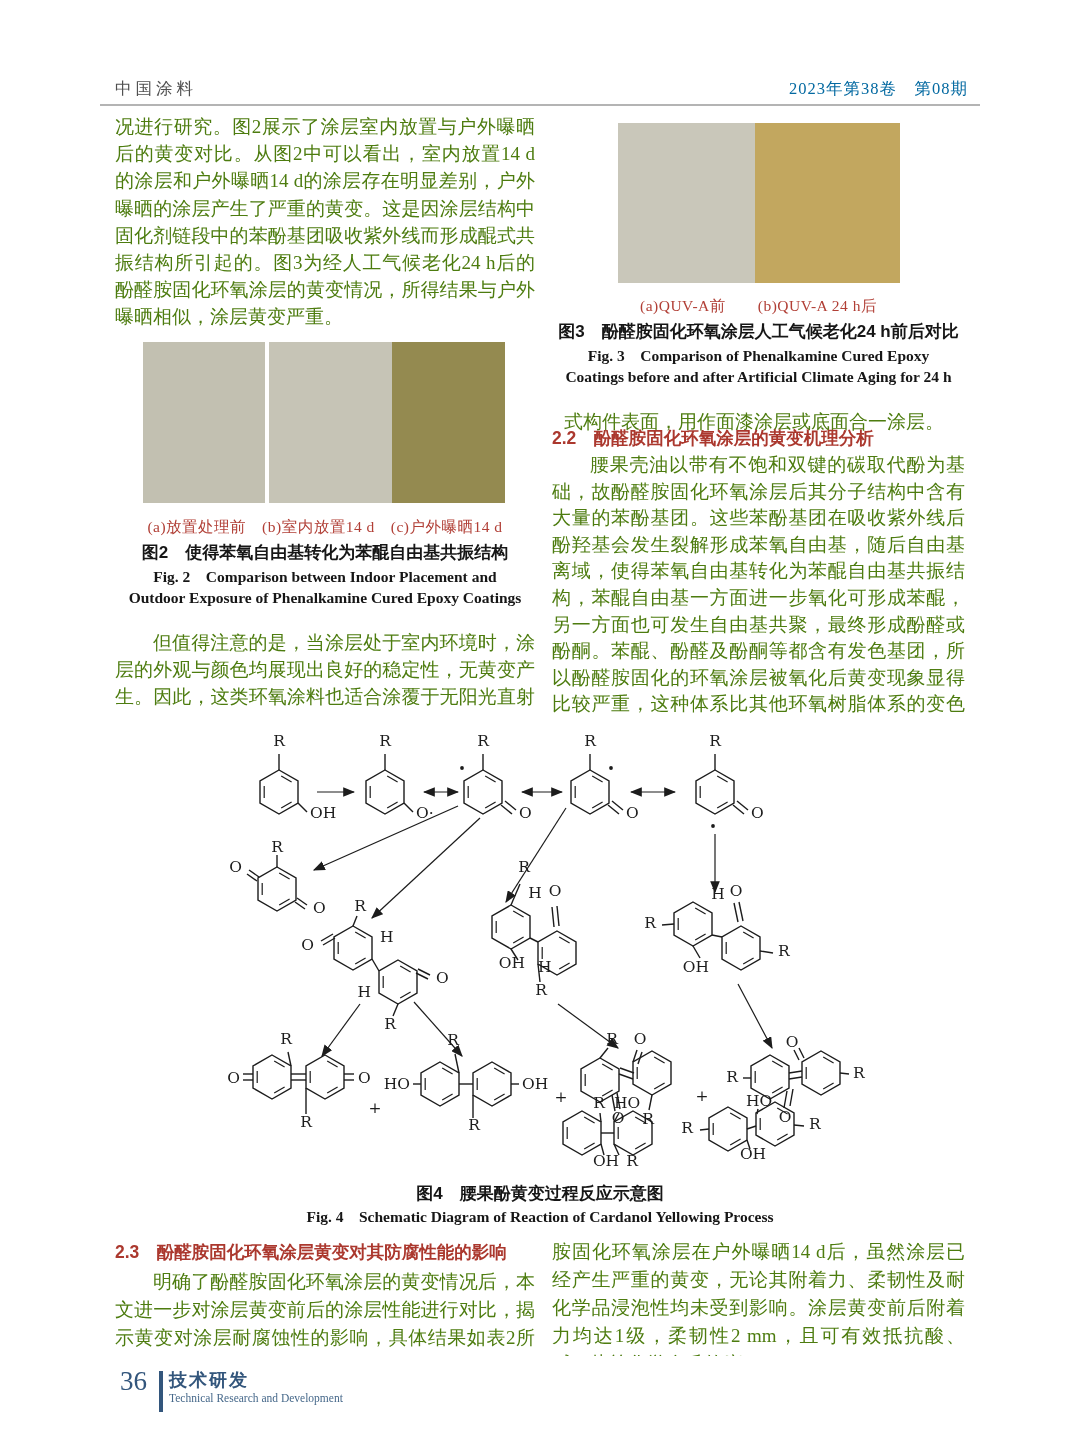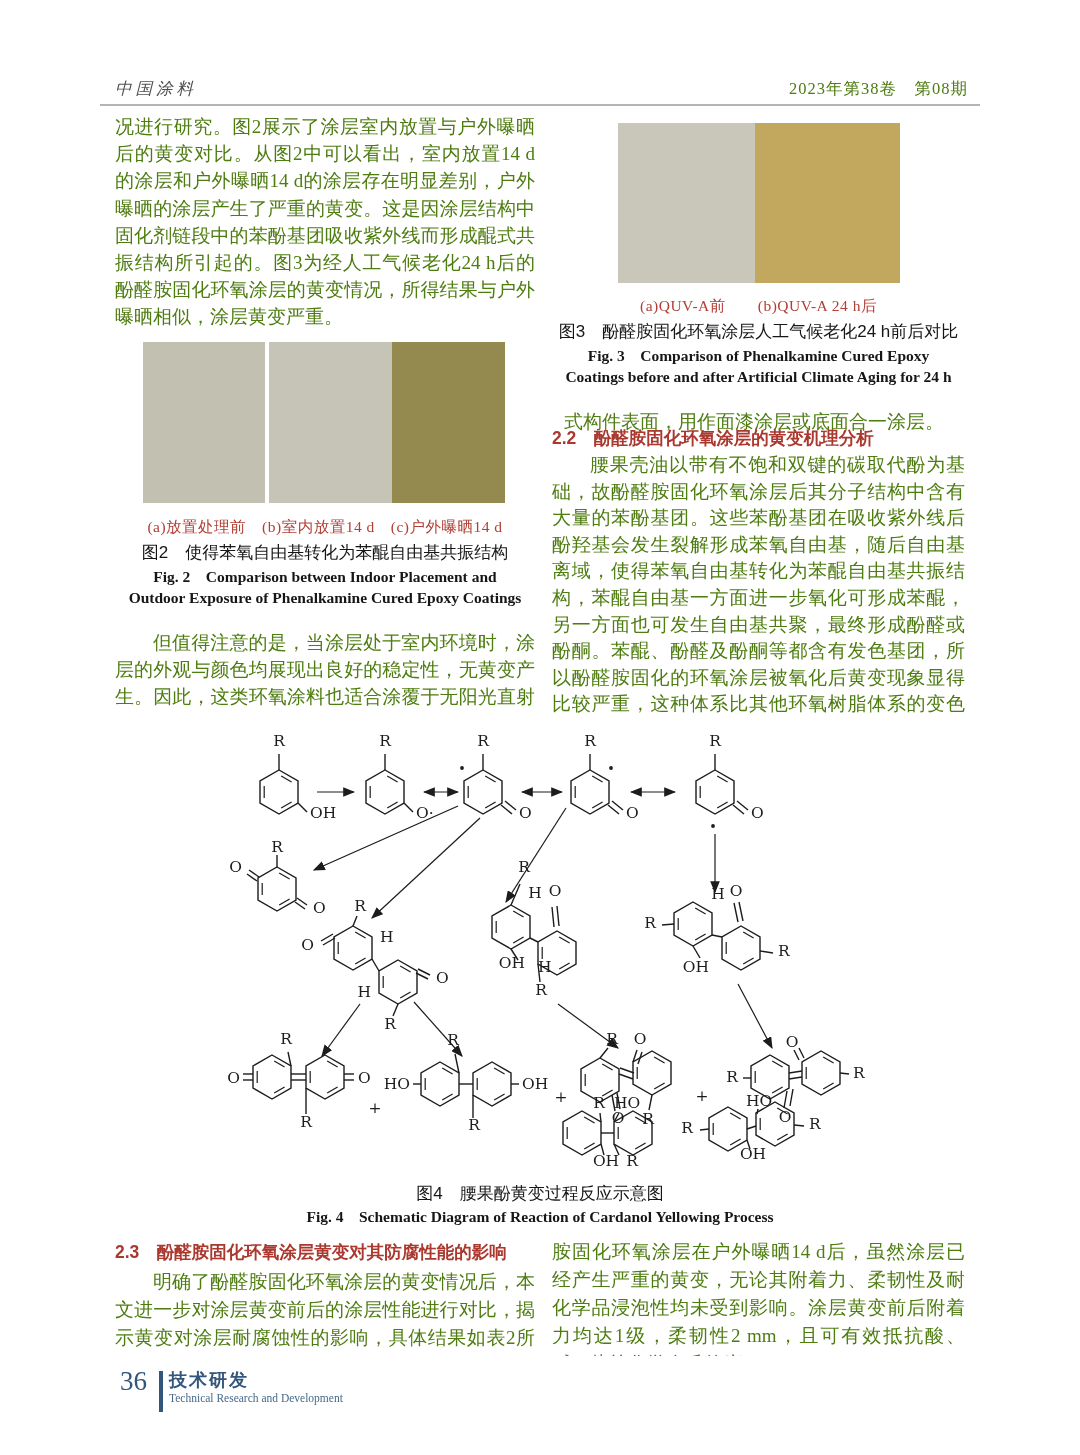--- a/index.html
+++ b/index.html
@@ -2,33 +2,33 @@
 <html><head>
 <meta charset="utf-8">
 <style>
   html,body{margin:0;padding:0;}
   body{
     width:1080px;height:1455px;position:relative;background:#ffffff;
     font-family:"Liberation Serif",serif;color:#1c1c1c;
   }
   .abs{position:absolute;}
   
-  .hdr-journal{left:115px;top:78px;font-size:16.5px;color:#4f4f4f;letter-spacing:4px;font-style:italic;}
-  .hdr-issue{right:112px;top:78px;font-size:16.5px;color:#4d7c0f;letter-spacing:1px;}
+  .hdr-journal{left:115px;top:78px;font-size:16.5px;color:#4f4f4f;letter-spacing:4px;}
+  .hdr-issue{right:112px;top:78px;font-size:16.5px;color:#0369a1;letter-spacing:1px;}
   .hdr-rule{left:100px;top:104px;width:880px;height:2px;background:#b4b4b4;}
   
   .cjk{font-size:19px;line-height:27.2px;text-align:justify;color:#4d7c0f;overflow:hidden;}
   .indent{text-indent:2em;}
   .leftcol{left:115px;width:420px;}
   .rightcol{left:552px;width:413px;}
   
   .figimg{display:flex;box-shadow:inset 0 0 0 1px rgba(120,118,100,.35);}
   .figimg .panel{height:100%;}
   .redcap{font-size:15.5px;color:#b13f36;text-align:center;letter-spacing:.5px;}
-  .capcn{font-size:17px;font-family:"Liberation Sans",sans-serif;font-weight:normal;text-align:center;color:#161616;}
+  .capcn{font-size:17px;font-family:"Liberation Sans",sans-serif;font-weight:bold;text-align:center;color:#161616;}
   .capen{font-size:15.5px;font-weight:bold;text-align:center;color:#161616;}
   .redhead{font-size:17.5px;font-family:"Liberation Sans",sans-serif;font-weight:bold;color:#ab382e;}
   
   #fig4-svg{left:222px;top:706px;}
   #fig4-svg text{font-family:"DejaVu Serif",serif;font-size:15.5px;fill:#1c1c1c;}
   #fig4-svg .b{stroke:#1c1c1c;stroke-width:1.4;fill:none;}
   #fig4-svg .arrow{stroke:#1c1c1c;stroke-width:1.2;fill:none;}
   
   .pg-num{left:120px;top:1366px;font-size:27px;color:#33567c;}
   .ftr-bar{left:159px;top:1371px;width:3.5px;height:41px;background:#33567c;}

